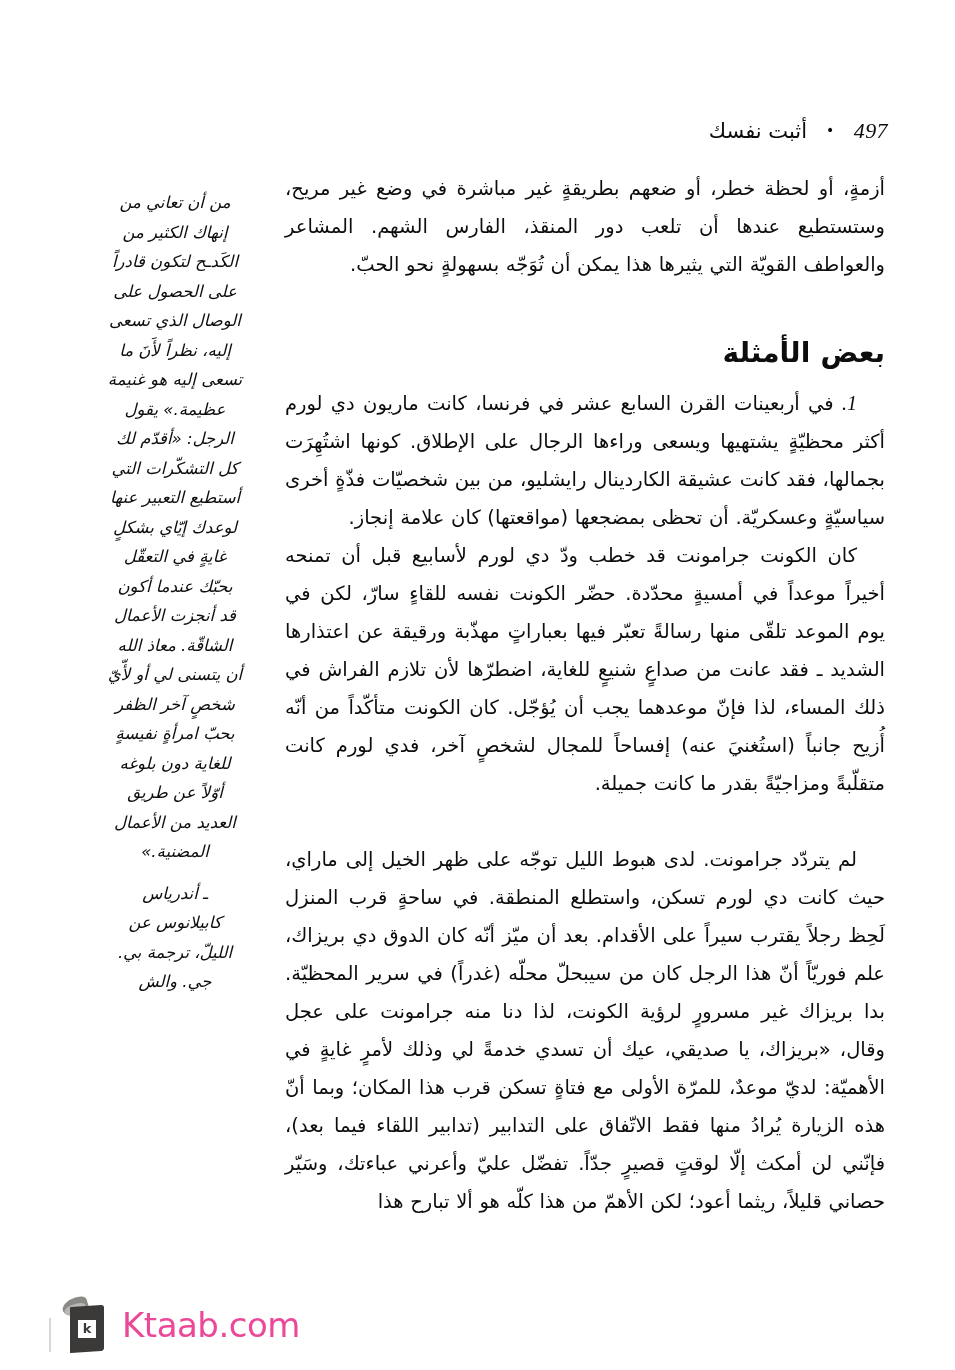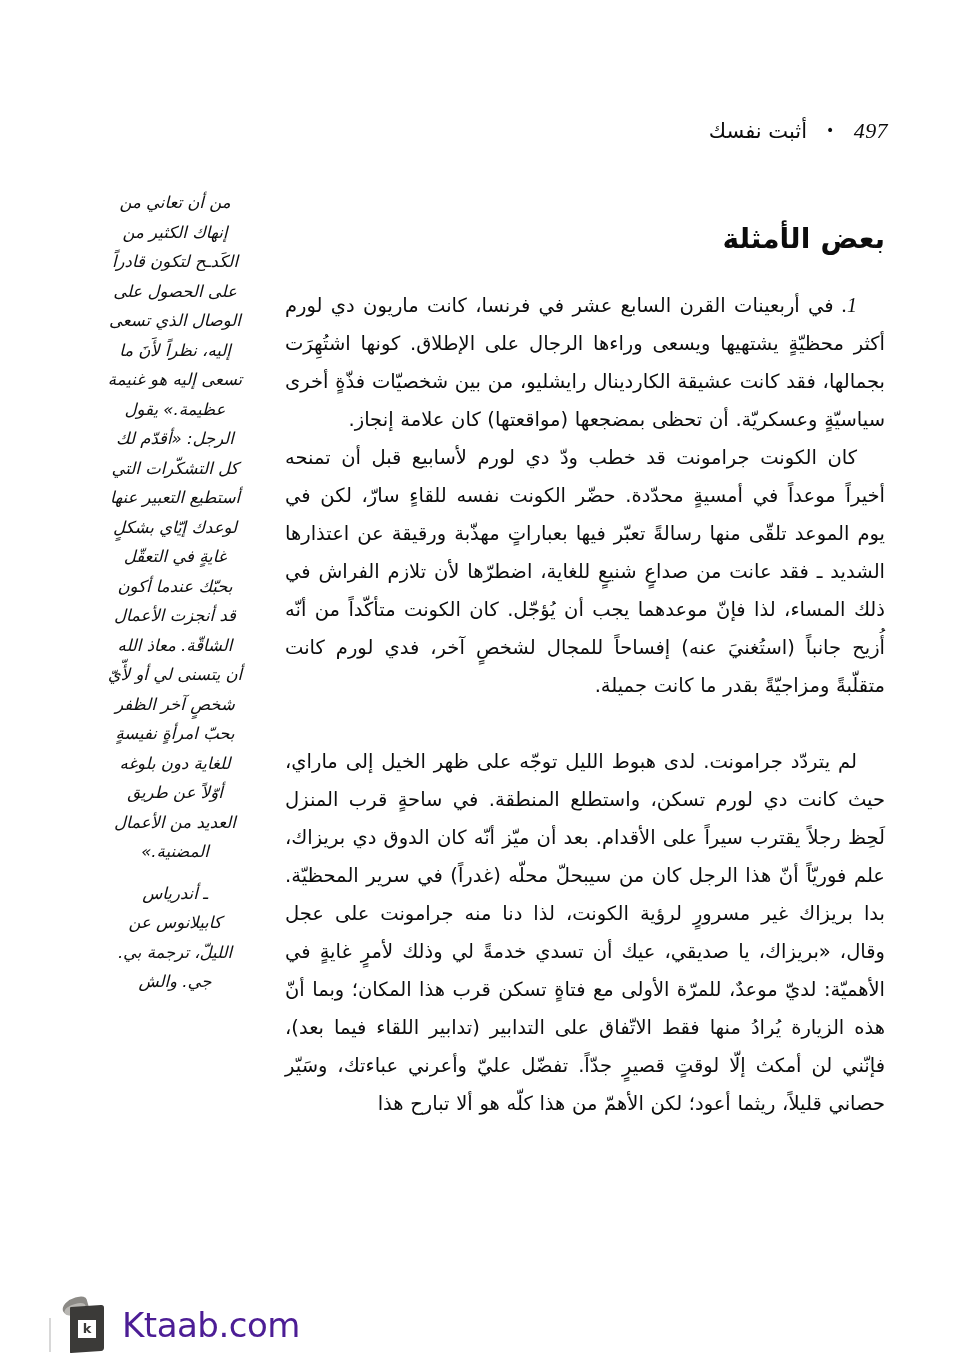--- a/index.html
+++ b/index.html
@@ -74,21 +74,21 @@
     margin: 0 0 0 0;
   }
   .para-indent {
     text-indent: 28px;
   }
   .gap-small {
     margin-bottom: 4px;
   }
 
   .section-heading {
-    margin: 52px 0 30px 0;
+    margin: 52px 0 14px 0;
     text-align: right;
     font-size: 28px;
     font-weight: bold;
     line-height: 1.2;
     letter-spacing: 0.5px;
   }
 
   .item-number {
     font-family: "Liberation Serif", serif;
     font-style: italic;
@@ -173,21 +173,21 @@
     top: 8px;
     width: 22px;
     height: 11px;
     background: #b9b7b3;
     border-radius: 60% 30% 10% 40%;
     transform: rotate(-12deg);
   }
   .wm-text {
     font-family: "DejaVu Sans", sans-serif;
     font-size: 34px;
-    color: #4c1d95;
+    color: #ec4899;
     letter-spacing: -0.5px;
   }
 
   .edge-tick {
     position: absolute;
     left: 49px;
     bottom: 18px;
     width: 2px;
     height: 34px;
     background: #d8d8d8;
@@ -201,20 +201,21 @@
   <div class="running-head">
     <span class="rh-folio">497</span>
     <span class="rh-dot">•</span>
     <span class="rh-title">أثبت نفسك</span>
   </div>
 
   <div class="body-area">
 
     <div class="main-col">
 
+      <p class="gap-small">أزمةٍ، أو لحظة خطر، أو ضعهم بطريقةٍ غير مباشرة في وضع غير مريح، وستستطيع عندها أن تلعب دور المنقذ، الفارس الشهم. المشاعر والعواطف القويّة التي يثيرها هذا يمكن أن تُوَجّه بسهولةٍ نحو الحبّ.</p>
 
       <h2 class="section-heading">بعض الأمثلة</h2>
 
       <p class="para-indent"><span class="item-number">1</span><span class="item-number">.</span>
         <span>في أربعينات القرن السابع عشر في فرنسا، كانت ماريون دي لورم أكثر محظيّةٍ يشتهيها ويسعى وراءها الرجال على الإطلاق. كونها اشتُهِرَت بجمالها، فقد كانت عشيقة الكاردينال رايشليو، من بين شخصيّات فذّةٍ أخرى سياسيّةٍ وعسكريّة. أن تحظى بمضجعها (مواقعتها) كان علامة إنجاز.</span>
       </p>
 
       <p class="para-indent">كان الكونت جرامونت قد خطب ودّ دي لورم لأسابيع قبل أن تمنحه أخيراً موعداً في أمسيةٍ محدّدة. حضّر الكونت نفسه للقاءٍ سارّ، لكن في يوم الموعد تلقّى منها رسالةً تعبّر فيها بعباراتٍ مهذّبة ورقيقة عن اعتذارها الشديد ـ فقد عانت من صداعٍ شنيعٍ للغاية، اضطرّها لأن تلازم الفراش في ذلك المساء، لذا فإنّ موعدهما يجب أن يُؤجّل. كان الكونت متأكّداً من أنّه أُزيح جانباً (استُغنيَ عنه) إفساحاً للمجال لشخصٍ آخر، فدي لورم كانت متقلّبةً ومزاجيّةً بقدر ما كانت جميلة.</p>
 
       <p class="para-indent" style="margin-top:38px;">لم يتردّد جرامونت. لدى هبوط الليل توجّه على ظهر الخيل إلى ماراي، حيث كانت دي لورم تسكن، واستطلع المنطقة. في ساحةٍ قرب المنزل لَحِظ رجلاً يقترب سيراً على الأقدام. بعد أن ميّز أنّه كان الدوق دي بريزاك، علم فوريّاً أنّ هذا الرجل كان من سيبحلّ محلّه (غدراً) في سرير المحظيّة. بدا بريزاك غير مسرورٍ لرؤية الكونت، لذا دنا منه جرامونت على عجل وقال، «بريزاك، يا صديقي، عيك أن تسدي خدمةً لي وذلك لأمرٍ غايةٍ في الأهميّة: لديّ موعدٌ، للمرّة الأولى مع فتاةٍ تسكن قرب هذا المكان؛ وبما أنّ هذه الزيارة يُرادُ منها فقط الاتّفاق على التدابير (تدابير اللقاء فيما بعد)، فإنّني لن أمكث إلّا لوقتٍ قصيرٍ جدّاً. تفضّل عليّ وأعرني عباءتك، وسَيّر حصاني قليلاً، ريثما أعود؛ لكن الأهمّ من هذا كلّه هو ألا تبارح هذا</p>

